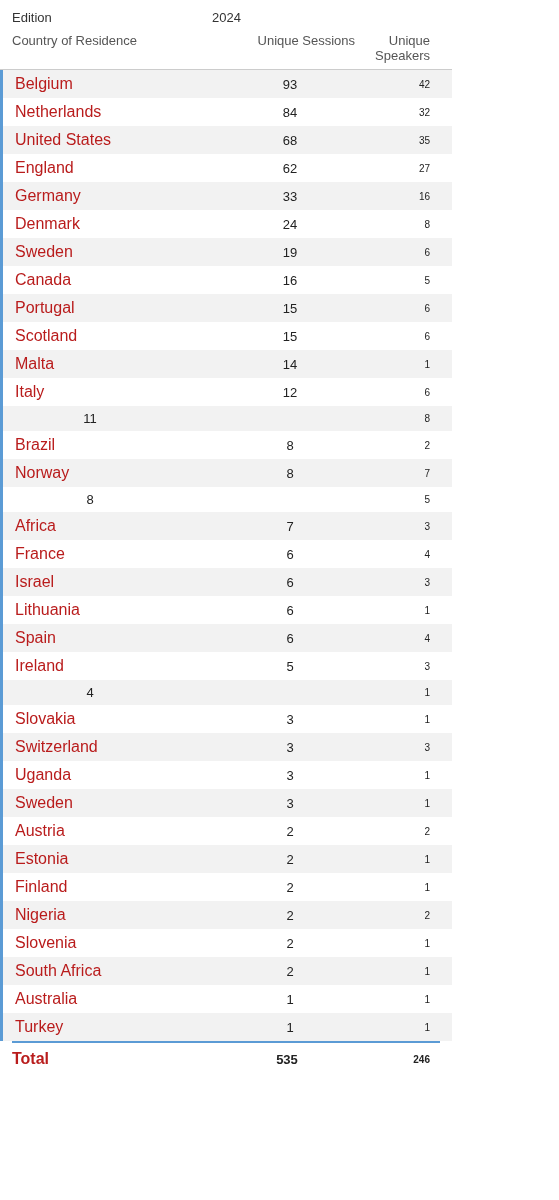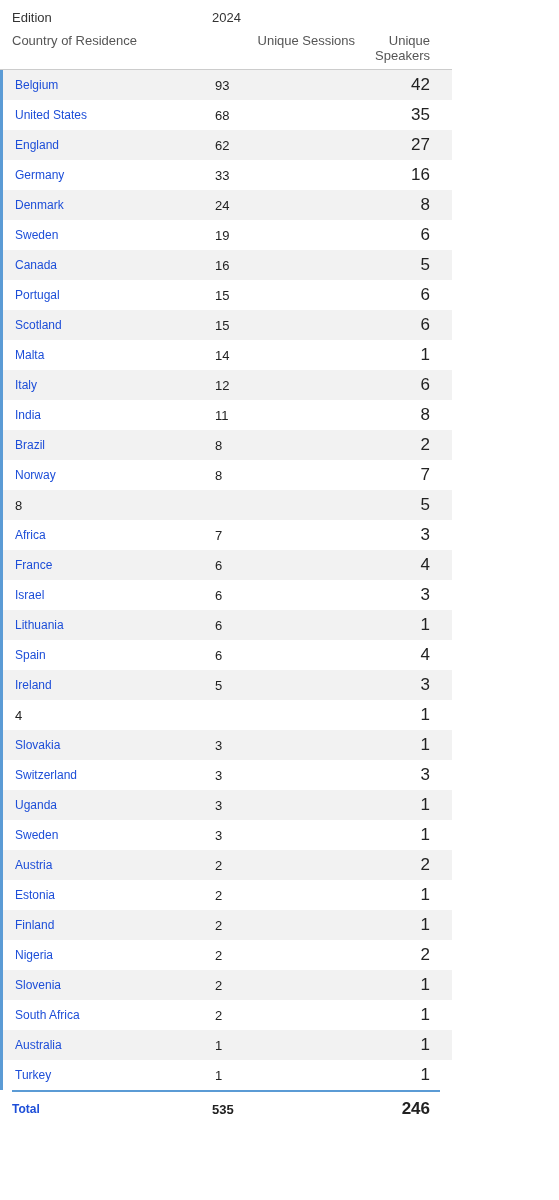--- a/index.html
+++ b/index.html
@@ -86,44 +86,44 @@
     .data-row.total-row {
       background-color: #ffffff;
       border-left: none;
       padding-top: 7px;
       padding-bottom: 7px;
     }
 
     .row-country {
       width: 200px;
       flex-shrink: 0;
-      font-size: 12px;
-      color: #1d4ed8;
+      font-size: 16px;
+      color: #b91c1c;
     }
 
     .row-country.bold {
       font-weight: bold;
     }
 
     .row-sessions {
       width: 170px;
-      text-align: left;
+      text-align: center;
       font-size: 13px;
       color: #222;
       padding-right: 20px;
     }
 
     .row-sessions.bold {
       font-weight: bold;
     }
 
     .row-speakers {
       flex: 1;
       text-align: right;
-      font-size: 17px;
+      font-size: 10px;
       color: #222;
       padding-right: 10px;
     }
 
     .row-speakers.bold {
       font-weight: bold;
     }
 
     .divider-line {
       border: none;
@@ -147,20 +147,25 @@
     <div class="col-speakers">Unique Speakers</div>
   </div>
 
   <div id="data-rows-container">
       <div class="data-row">
       <div class="row-country">Belgium</div>
       <div class="row-sessions">93</div>
       <div class="row-speakers">42</div>
     </div>
       <div class="data-row">
+      <div class="row-country">Netherlands</div>
+      <div class="row-sessions">84</div>
+      <div class="row-speakers">32</div>
+    </div>
+      <div class="data-row">
       <div class="row-country">United States</div>
       <div class="row-sessions">68</div>
       <div class="row-speakers">35</div>
     </div>
       <div class="data-row">
       <div class="row-country">England</div>
       <div class="row-sessions">62</div>
       <div class="row-speakers">27</div>
     </div>
       <div class="data-row">
@@ -197,21 +202,20 @@
       <div class="row-country">Malta</div>
       <div class="row-sessions">14</div>
       <div class="row-speakers">1</div>
     </div>
       <div class="data-row">
       <div class="row-country">Italy</div>
       <div class="row-sessions">12</div>
       <div class="row-speakers">6</div>
     </div>
       <div class="data-row">
-      <div class="row-country">India</div>
       <div class="row-sessions">11</div>
       <div class="row-speakers">8</div>
     </div>
       <div class="data-row">
       <div class="row-country">Brazil</div>
       <div class="row-sessions">8</div>
       <div class="row-speakers">2</div>
     </div>
       <div class="data-row">
       <div class="row-country">Norway</div>

